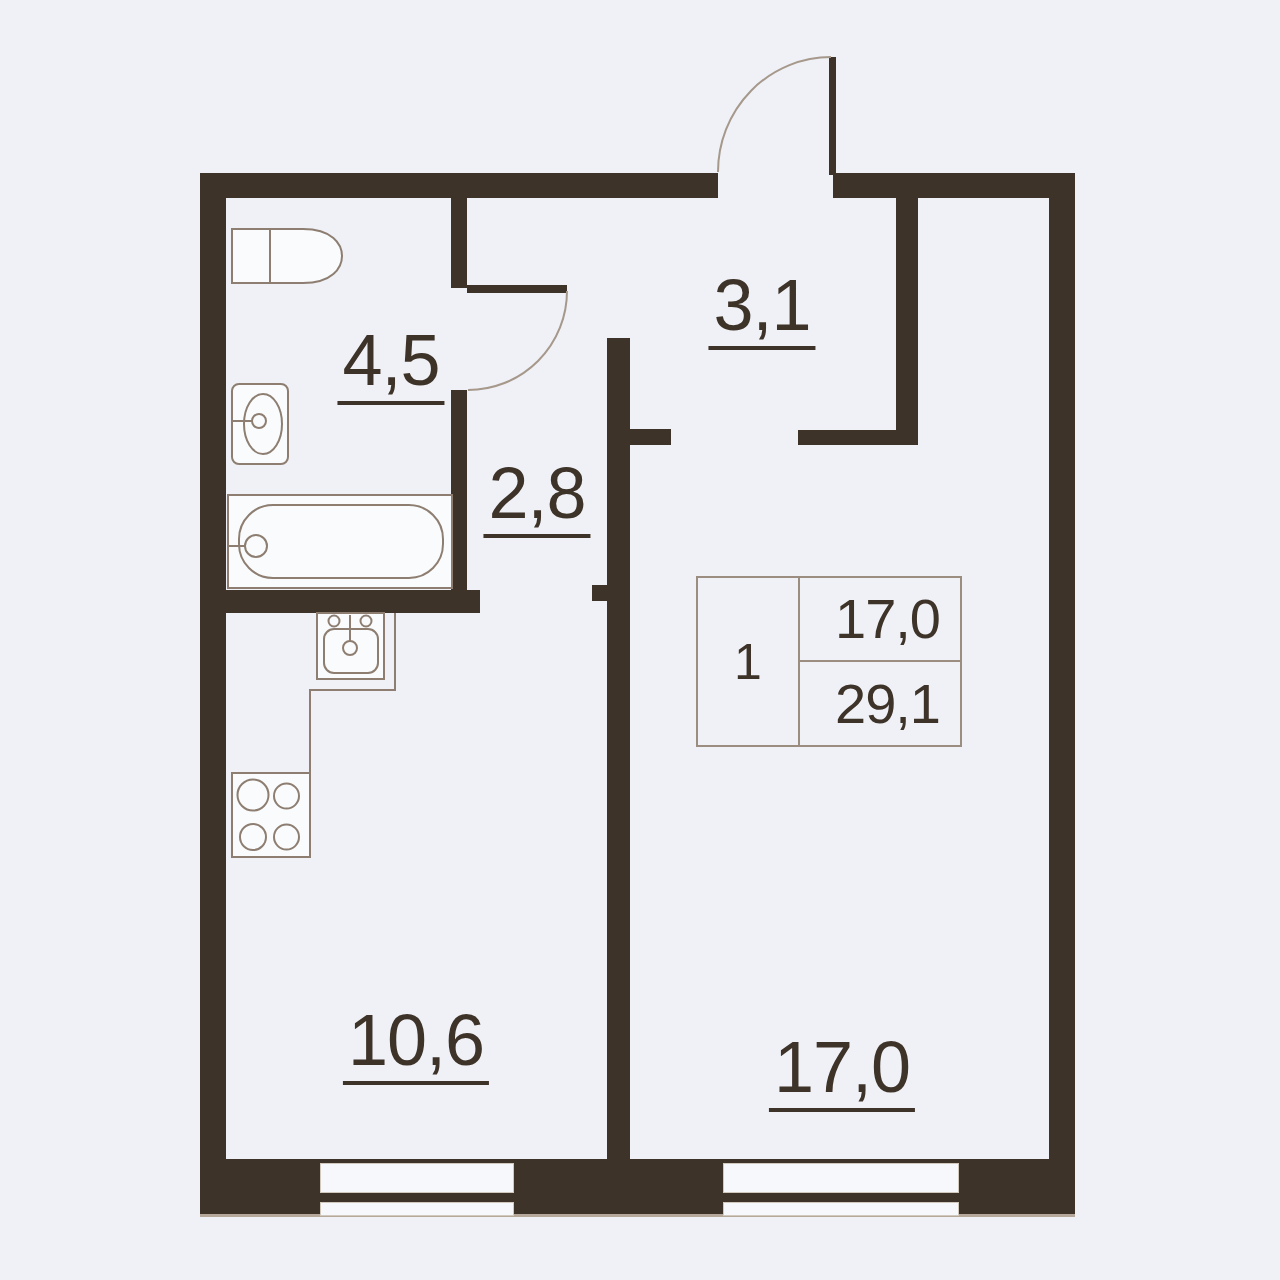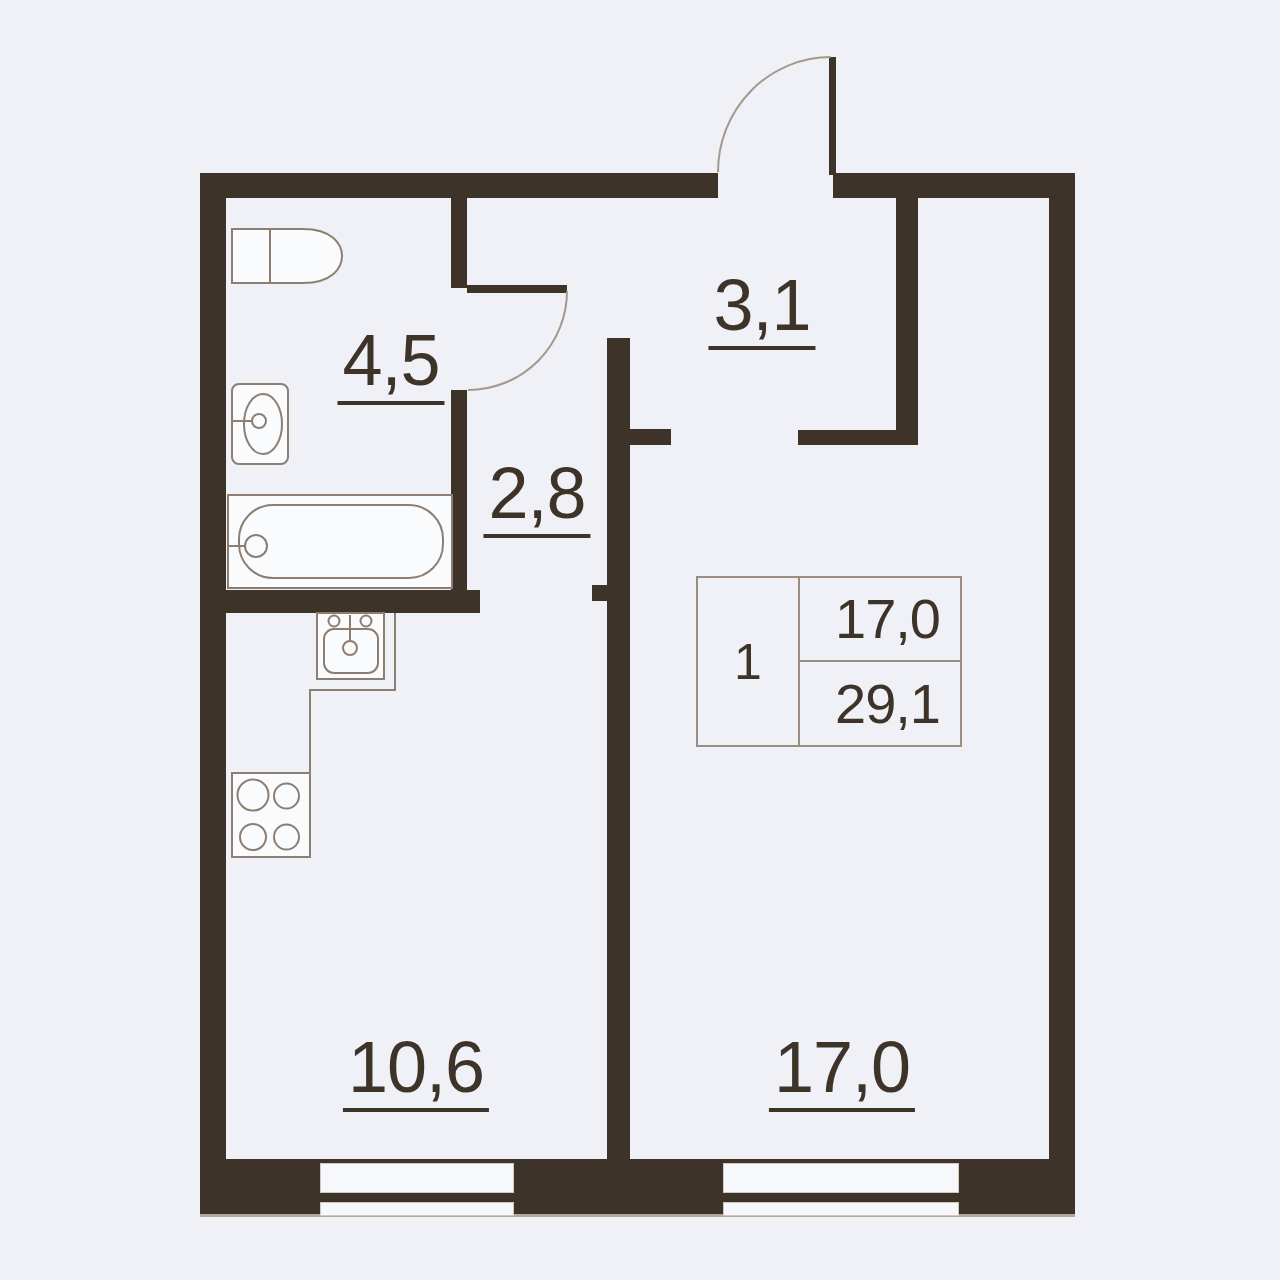--- a/index.html
+++ b/index.html
@@ -102,21 +102,21 @@
       <circle class="fx" cx="253" cy="795" r="15.5"></circle>
       <circle class="fx" cx="286.5" cy="796" r="12.5"></circle>
       <circle class="fx" cx="253" cy="837" r="13"></circle>
       <circle class="fx" cx="286.5" cy="837" r="12.5"></circle>
     </g>
   </svg>
 
   <div class="room-label" style="left:383px;top:324px;margin-left:8px;"><span>4,5</span></div>
   <div class="room-label" style="left:762px;top:269px;"><span>3,1</span></div>
   <div class="room-label" style="left:537px;top:457px;"><span>2,8</span></div>
-  <div class="room-label" style="left:416px;top:1031px;text-align:center;"><span>10,6</span></div>
+  <div class="room-label" style="left:416px;top:1004px;text-align:center;"><span>10,6</span></div>
   <div class="room-label" style="left:842px;top:1031px;"><span>17,0</span></div>
 
   <div class="info-table">
     <div class="cell rooms">1</div>
     <div class="cell area living">17,0</div>
     <div class="cell area total">29,1</div>
   </div>
 
 </div>
 

